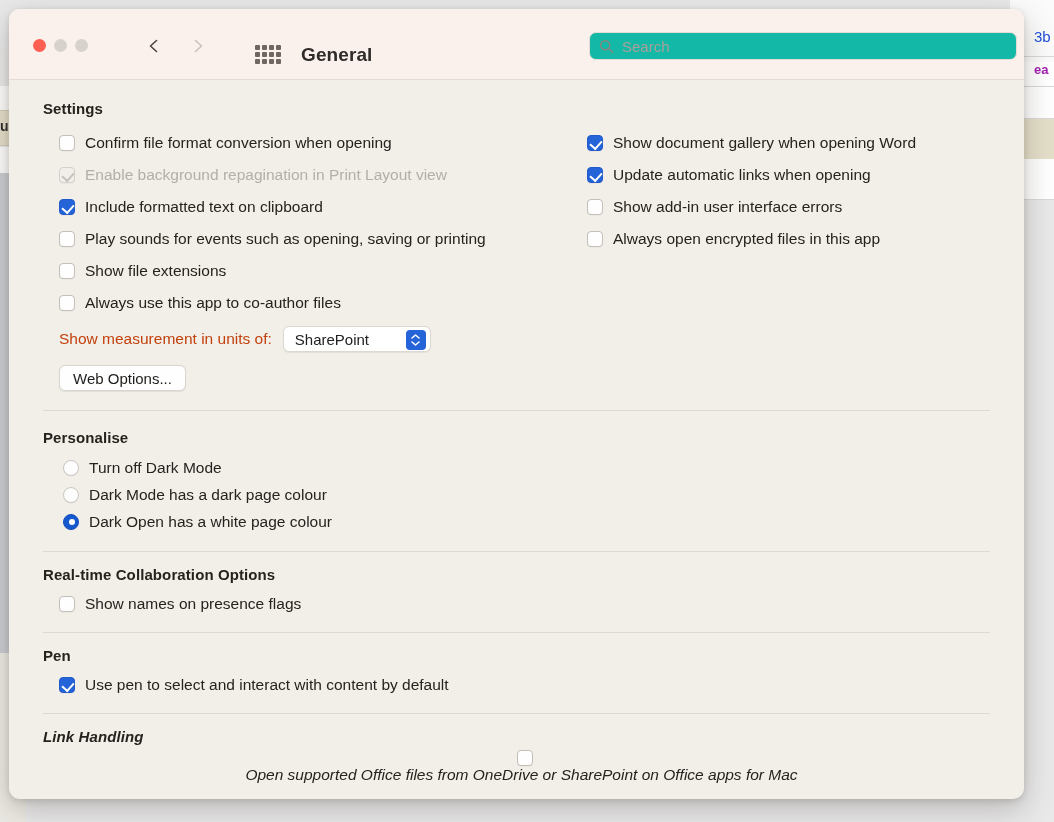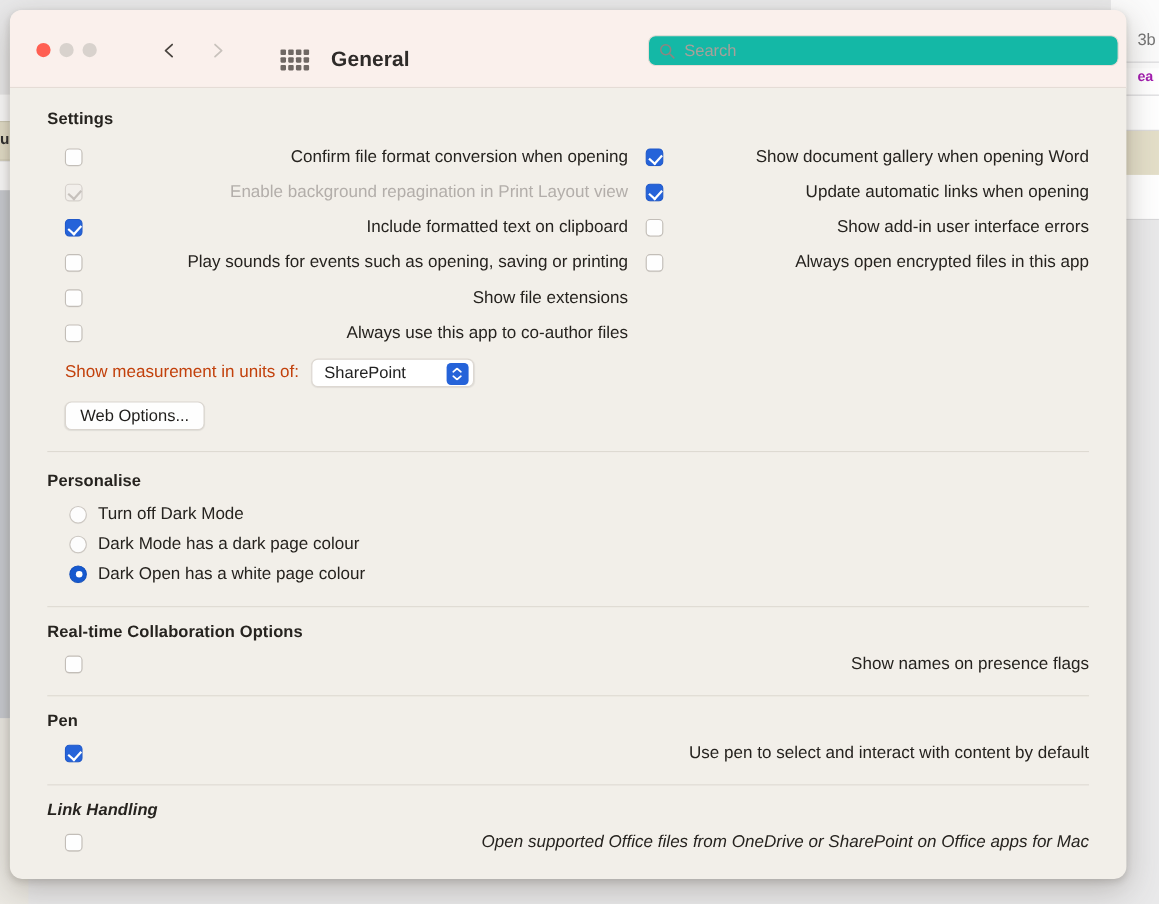--- a/index.html
+++ b/index.html
@@ -26,21 +26,21 @@
   }
   #bg-right-row-a {
     position: absolute;
     left: 1010px; top: 0; width: 44px; height: 62px;
     background: #fbfbfb;
   }
   #bg-frag-blue {
     position: absolute;
     left: 1034px; top: 28px;
     font-size: 15px;
-    color: #737373;
+    color: #1d4ed8;
     font-family: "Liberation Sans", sans-serif;
     white-space: nowrap;
   }
   #bg-frag-dark {
     position: absolute;
     left: 1034px; top: 62px;
     font-size: 13px;
     font-weight: bold;
     color: #a21caf;
     font-family: "Liberation Sans", sans-serif;
@@ -226,21 +226,20 @@
     display: flex;
     margin-top: 10px;
   }
   #settings-left  { width: 528px; }
   #settings-right { flex: 1; }
 
   .opt-row {
     display: flex;
     align-items: center;
     height: 32px;
-    justify-content: space-between;
   }
   .opt-row .lbl {
     font-size: 15.5px;
     color: #26231f;
     margin-left: 10px;
     white-space: nowrap;
   }
   .opt-row.disabled .lbl { color: #b3aeaa; }
 
   
@@ -391,21 +390,21 @@
   #collab-block .opt-row { margin-top: 5px; }
   #collab-divider { margin-top: 12px; }
 
   
   #pen-block { padding-top: 14px; }
   #pen-block .opt-row { margin-top: 5px; }
   #pen-divider { margin-top: 12px; }
 
   
   #link-block { padding-top: 14px; font-style: italic; }
-  #link-block .opt-row { margin-top: 5px; }
+  #link-block .opt-row { margin-top: 5px; flex-direction: column; }
 </style>
 </head>
 <body>
 
 <div id="desktop">
 
   <div id="bg-left-row1"></div>
   <div id="bg-left-tan"></div>
   <div id="bg-left-frag">ur</div>
   <div id="bg-left-row2"></div>

